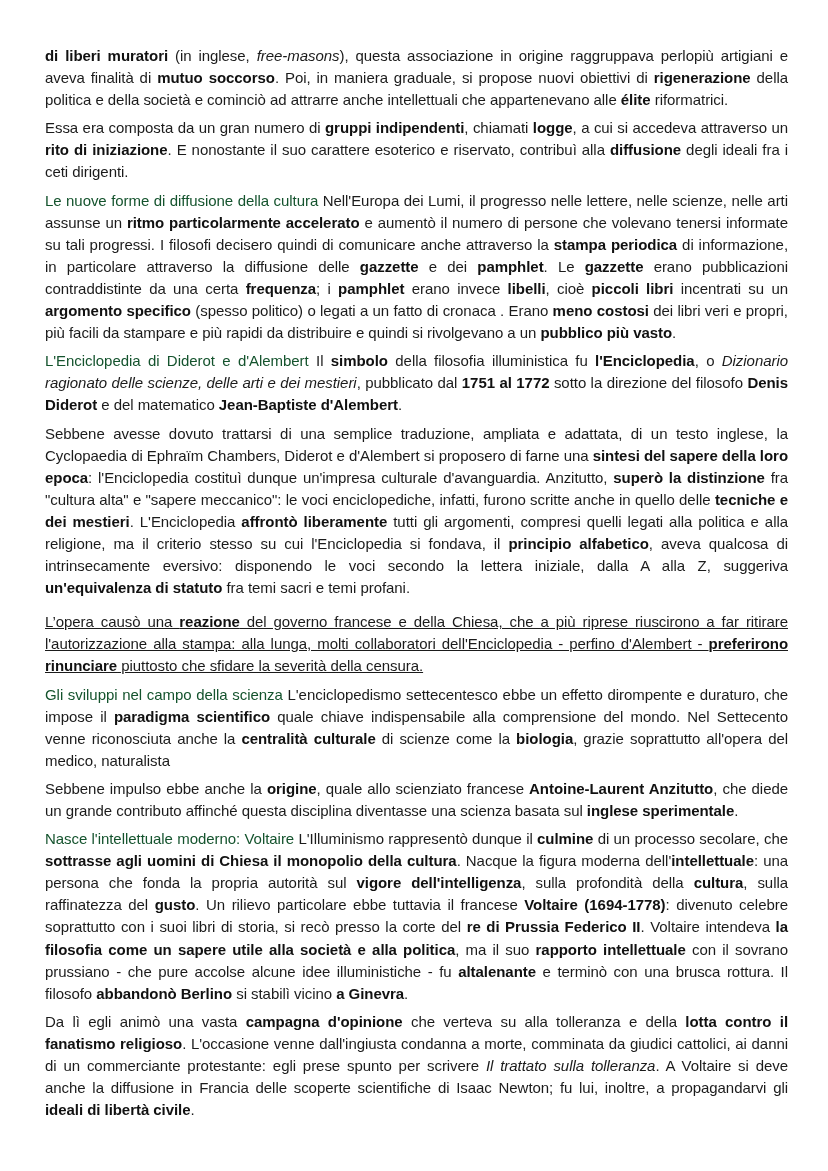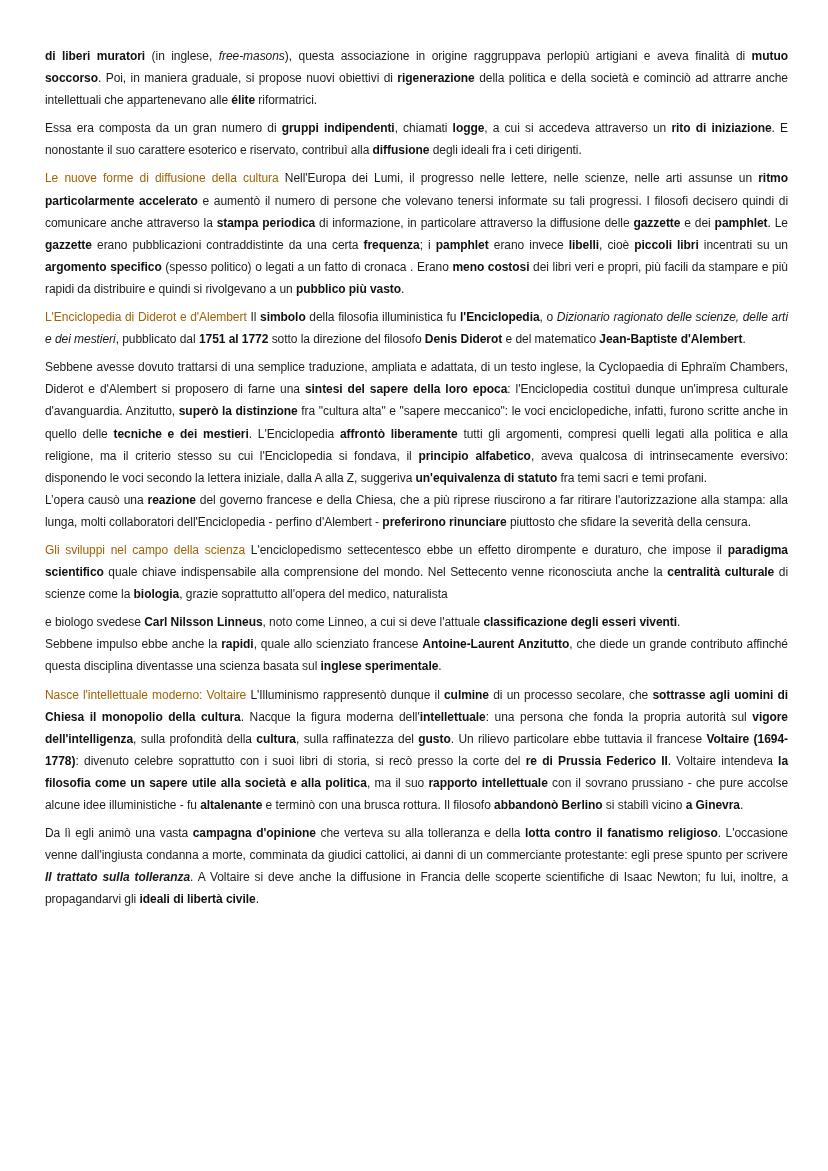--- a/index.html
+++ b/index.html
@@ -15,61 +15,61 @@
     overflow: hidden;
   }
   #page {
     box-sizing: border-box;
     width: 828px;
     height: 1171px;
     padding: 45px 40px 0 45px;
     background: #ffffff;
   }
   .block {
-    font-size: 12px;
+    font-size: 15px;
     line-height: 22.1px;
     text-align: justify;
     text-justify: inter-word;
     letter-spacing: -0.05px;
     word-spacing: 0px;
     color: #1b1b1b;
   }
   .block + .block {
     margin-top: 6px;
   }
   .tight + .tight {
-    margin-top: 0;
+    margin-top: 12px;
+    text-decoration: underline;
   }
   b, strong {
     font-weight: bold;
     color: #111111;
   }
   i, em {
     font-style: italic;
   }
   .bi {
-    font-weight: bold;
+    font-weight: normal;
     font-style: italic;
   }
   .hd {
-    color: #a16207;
+    color: #14532d;
     font-weight: normal;
   }
 </style>
 </head>
 <body>
 
 <div id="page">
   <div id="content">
       <div class="block"><b>di liberi muratori</b><span> (in inglese, </span><i>free-masons</i><span>),  questa associazione in origine raggruppava perlopiù artigiani e aveva finalità di </span><b>mutuo soccorso</b><span>. Poi, in maniera graduale, si propose nuovi obiettivi di </span><b>rigenerazione</b><span> della politica e della società e cominciò ad attrarre anche intellettuali che appartenevano alle </span><b>élite</b><span> riformatrici.</span></div>
       <div class="block tight"><span>Essa era composta da un gran numero di </span><b>gruppi indipendenti</b><span>, chiamati </span><b>logge</b><span>, a cui si accedeva attraverso un </span><b>rito di iniziazione</b><span>. E nonostante il suo carattere esoterico e riservato, contribuì alla </span><b>diffusione</b><span> degli  ideali fra i ceti dirigenti.</span></div>
       <div class="block"><span class="hd">Le nuove forme di diffusione della cultura</span><span> Nell'Europa dei Lumi, il progresso nelle lettere, nelle scienze, nelle arti assunse un </span><b>ritmo particolarmente accelerato</b><span> e aumentò il numero di persone che volevano tenersi informate su tali progressi. I filosofi decisero quindi di comunicare anche attraverso la </span><b>stampa periodica</b><span> di informazione, in particolare attraverso la diffusione delle </span><b>gazzette</b><span> e dei </span><b>pamphlet</b><span>. Le </span><b>gazzette</b><span> erano pubblicazioni contraddistinte da una certa </span><b>frequenza</b><span>; i </span><b>pamphlet</b><span> erano invece </span><b>libelli</b><span>, cioè </span><b>piccoli libri</b><span> incentrati su un </span><b>argomento specifico</b><span> (spesso politico) o legati a un fatto di cronaca . Erano </span><b>meno costosi</b><span> dei libri veri e propri, più facili da stampare e più rapidi da distribuire e quindi si rivolgevano a un </span><b>pubblico più vasto</b><span>.</span></div>
       <div class="block"><span class="hd">L'Enciclopedia di Diderot e d'Alembert</span><span> Il </span><b>simbolo</b><span> della filosofia illuministica fu </span><b>l'Enciclopedia</b><span>, o </span><i>Dizionario ragionato delle scienze, delle arti e dei mestieri</i><span>, pubblicato dal </span><b>1751 al 1772</b><span> sotto la direzione del filosofo </span><b>Denis Diderot</b><span> e del matematico </span><b>Jean-Baptiste d'Alembert</b><span>.</span></div>
       <div class="block tight"><span>Sebbene avesse dovuto trattarsi di una semplice traduzione, ampliata e adattata, di un testo inglese, la Cyclopaedia di Ephraïm Chambers, Diderot e d'Alembert si proposero di farne una </span><b>sintesi del sapere della loro epoca</b><span>: l'Enciclopedia costituì dunque un'impresa culturale d'avanguardia. Anzitutto, </span><b>superò la distinzione</b><span> fra "cultura alta" e "sapere meccanico": le voci enciclopediche, infatti, furono scritte anche in quello delle </span><b>tecniche e dei mestieri</b><span>. L'Enciclopedia </span><b>affrontò liberamente</b><span> tutti gli argomenti, compresi quelli legati alla politica e alla religione, ma il criterio stesso su cui l'Enciclopedia si fondava, il </span><b>principio alfabetico</b><span>, aveva qualcosa di intrinsecamente eversivo: disponendo le voci secondo la lettera iniziale, dalla A alla Z, suggeriva </span><b>un'equivalenza di statuto</b><span> fra temi sacri e temi profani.</span></div>
       <div class="block tight"><span>L’opera causò una </span><b>reazione</b><span> del governo francese e della Chiesa, che a più riprese riuscirono a far ritirare l'autorizzazione alla stampa: alla lunga, molti collaboratori dell'Enciclopedia - perfino d'Alembert - </span><b>preferirono rinunciare</b><span> piuttosto che sfidare la severità della censura.</span></div>
       <div class="block"><span class="hd">Gli sviluppi nel campo della scienza</span><span> L'enciclopedismo settecentesco ebbe un effetto dirompente e duraturo, che impose il </span><b>paradigma scientifico</b><span> quale chiave indispensabile alla comprensione del mondo. Nel Settecento venne riconosciuta anche la </span><b>centralità culturale</b><span> di scienze come la </span><b>biologia</b><span>, grazie soprattutto all'opera del medico, naturalista</span></div>
-      <div class="block tight"><span>e biologo svedese </span><b>Carl Nilsson Linneus</b><span>, noto come Linneo, a cui si deve l'attuale </span><b>classificazione degli esseri viventi</b><span>.</span></div>
-      <div class="block tight"><span>Sebbene impulso ebbe anche la </span><b>rapidi</b><span>, quale allo scienziato francese </span><b>Antoine-Laurent Anzitutto</b><span>, che diede un grande contributo affinché questa disciplina diventasse una scienza basata sul </span><b>inglese sperimentale</b><span>.</span></div>
+      <div class="block tight"><span>Sebbene impulso ebbe anche la </span><b>origine</b><span>, quale allo scienziato francese </span><b>Antoine-Laurent Anzitutto</b><span>, che diede un grande contributo affinché questa disciplina diventasse una scienza basata sul </span><b>inglese sperimentale</b><span>.</span></div>
       <div class="block"><span class="hd">Nasce l'intellettuale moderno: Voltaire</span><span> L'Illuminismo rappresentò dunque il </span><b>culmine</b><span> di un processo secolare, che </span><b>sottrasse agli uomini di Chiesa il monopolio della cultura</b><span>. Nacque la figura moderna dell'</span><b>intellettuale</b><span>: una persona che fonda la propria autorità sul </span><b>vigore dell'intelligenza</b><span>, sulla profondità della </span><b>cultura</b><span>, sulla raffinatezza del </span><b>gusto</b><span>. Un rilievo particolare ebbe tuttavia il francese </span><b>Voltaire (1694-1778)</b><span>: divenuto celebre soprattutto con i suoi libri di storia, si recò presso la corte del </span><b>re di Prussia Federico II</b><span>. Voltaire intendeva </span><b>la filosofia come un sapere utile alla società e alla politica</b><span>, ma il suo </span><b>rapporto intellettuale</b><span> con il sovrano prussiano - che pure accolse alcune idee illuministiche - fu </span><b>altalenante</b><span> e terminò con una brusca rottura. Il filosofo </span><b>abbandonò Berlino</b><span> si stabilì vicino </span><b>a Ginevra</b><span>.</span></div>
       <div class="block tight"><span>Da lì egli animò una vasta </span><b>campagna d'opinione</b><span> che verteva su alla tolleranza e della </span><b>lotta contro il fanatismo religioso</b><span>. L'occasione venne dall'ingiusta condanna a morte, comminata da giudici cattolici, ai danni di un commerciante protestante: egli prese spunto per scrivere </span><span class="bi">Il trattato sulla tolleranza</span><span>. A Voltaire si deve anche la diffusione in Francia delle scoperte scientifiche di Isaac Newton; fu lui, inoltre, a propagandarvi gli </span><b>ideali di libertà civile</b><span>.</span></div>
       <div class="block"></div>
     </div>
 </div>
 
 </body></html>

